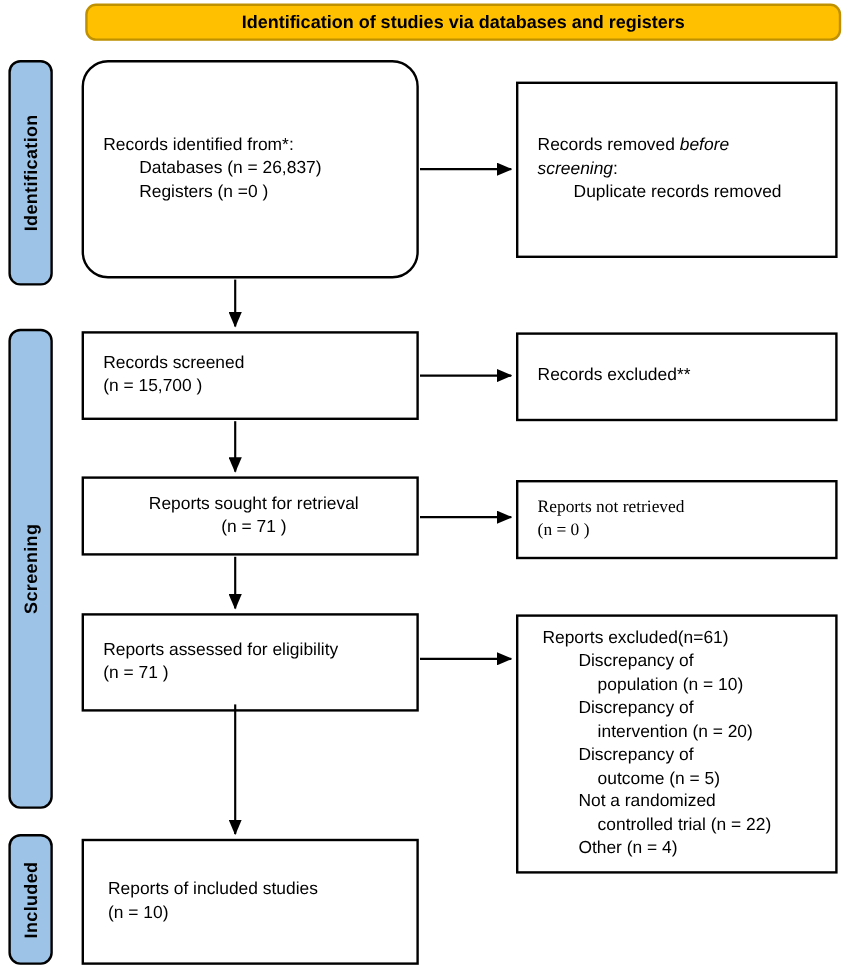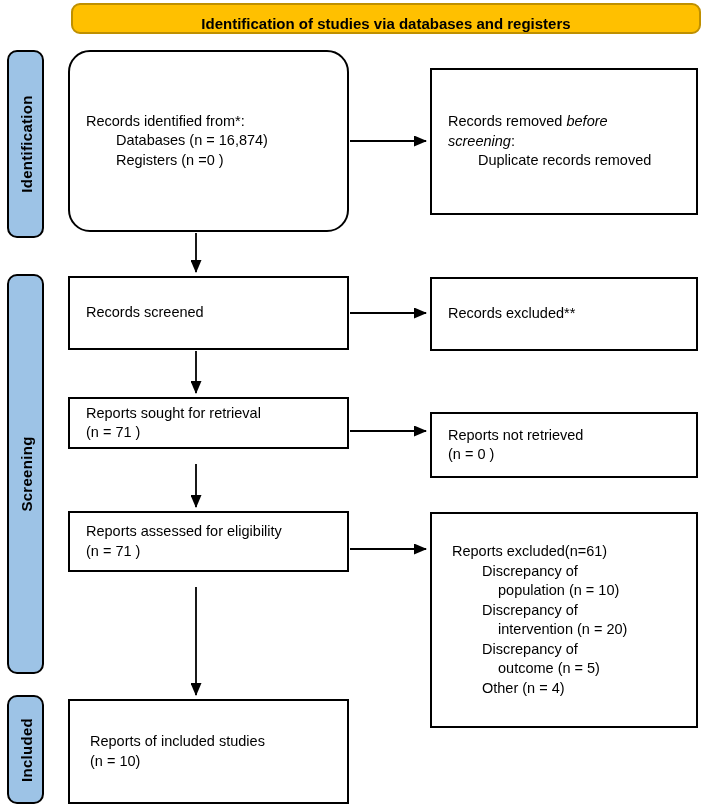--- a/index.html
+++ b/index.html
@@ -17,21 +17,21 @@
     overflow: hidden;
   }
   .title-banner {
     position: absolute;
     left: 71px; top: 3px; width: 630px; height: 31px;
     background: var(--title-bg, #FFC000);
     border: 2px solid var(--title-border, #BF9000);
     border-radius: 9px;
     box-sizing: border-box;
     display: flex;
-    align-items: flex-end;
+    align-items: center;
     justify-content: center;
     font-size: 15px;
     font-weight: bold;
   }
   .ribbon {
     position: absolute;
     left: 7px; width: 37px;
     background: var(--stage-bg, #9DC3E6);
     border: 2px solid var(--stage-border, #000000);
     border-radius: 10px;
@@ -60,23 +60,23 @@
     padding: 6px 10px 6px 16px;
     font-size: 14.5px;
     line-height: 19.5px;
   }
   .col-left  { left: 68px;  width: 281px; }
   .col-right { left: 430px; width: 268px; }
   .box-identified    { top: 50px;  height: 182px; border-radius: 22px; }
   .box-removed       { top: 68px;  height: 147px; }
   .box-screened      { top: 276px; height: 74px; }
   .box-excluded-scr  { top: 277px; height: 74px; }
-  .box-sought        { top: 397px; height: 52px; }
-  .box-not-retrieved { top: 412px; height: 66px; }
-  .box-assessed      { top: 511px; height: 61px; justify-content: center; }
+  .box-sought        { top: 397px; height: 66px; text-align: center; }
+  .box-not-retrieved { top: 400px; height: 66px; font-family: Liberation Serif, serif; }
+  .box-assessed      { top: 511px; height: 82px; justify-content: center; }
   .box-excluded-elig { top: 512px; height: 216px; padding-left: 20px; }
   .box-included      { top: 699px; height: 105px; padding-left: 20px; }
   .ind1 { padding-left: 30px; }
   .ind2 { padding-left: 46px; }
   .it { font-style: italic; }
   .arrows {
     position: absolute;
     left: 0; top: 0;
     width: 708px; height: 810px;
     pointer-events: none;
@@ -100,32 +100,33 @@
   </div>
   <div class="ribbon ribbon-screening">
     <span>Screening</span>
   </div>
   <div class="ribbon ribbon-included">
     <span>Included</span>
   </div>
 
   <div class="fbox col-left box-identified">
     <div>Records identified from*:</div>
-    <div class="ind1">Databases (n = 16,874)</div>
+    <div class="ind1">Databases (n = 26,837)</div>
     <div class="ind1">Registers (n =0 )</div>
   </div>
 
   <div class="fbox col-right box-removed">
     <div><span>Records removed </span><span class="it">before</span></div>
     <div><span class="it">screening</span><span>:</span></div>
     <div class="ind1">Duplicate records removed</div>
   </div>
 
   <div class="fbox col-left box-screened">
     <div>Records screened</div>
+    <div>(n = 15,700 )</div>
   </div>
 
   <div class="fbox col-right box-excluded-scr">
     <div>Records excluded**</div>
   </div>
 
   <div class="fbox col-left box-sought">
     <div>Reports sought for retrieval</div>
     <div>(n = 71 )</div>
   </div>
@@ -141,20 +142,22 @@
   </div>
 
   <div class="fbox col-right box-excluded-elig">
     <div>Reports excluded(n=61)</div>
     <div class="ind1">Discrepancy of</div>
     <div class="ind2">population (n = 10)</div>
     <div class="ind1">Discrepancy of</div>
     <div class="ind2">intervention (n = 20)</div>
     <div class="ind1">Discrepancy of</div>
     <div class="ind2">outcome (n = 5)</div>
+    <div class="ind1">Not a randomized</div>
+    <div class="ind2">controlled trial (n = 22)</div>
     <div class="ind1">Other (n = 4)</div>
   </div>
 
   <div class="fbox col-left box-included">
     <div>Reports of included studies</div>
     <div>(n = 10)</div>
   </div>
 
   <svg class="arrows" width="708" height="810" viewBox="0 0 708 810" xmlns="http://www.w3.org/2000/svg">
     <defs>

